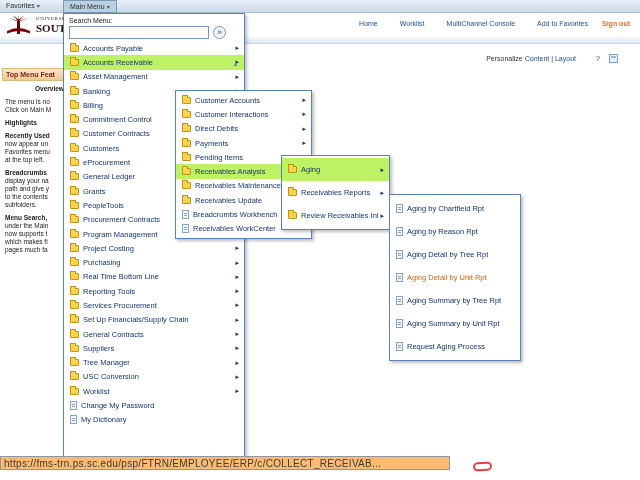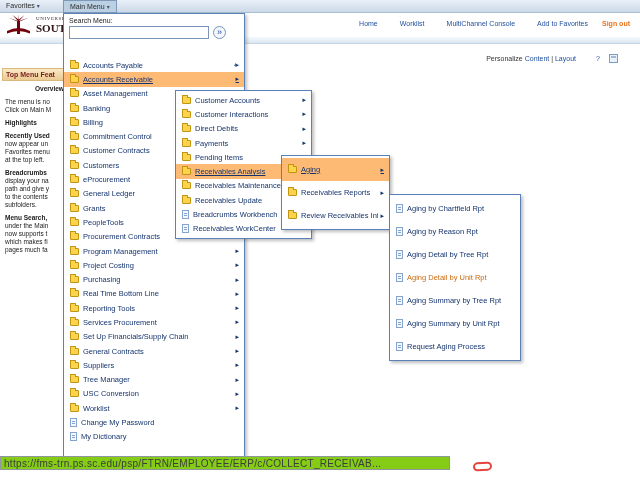--- a/index.html
+++ b/index.html
@@ -55,41 +55,41 @@
   #menu4 { left:389px; top:194px; width:132px; padding:2px 0; z-index:13; }
 
   #search-area { padding:3px 5px 2px 5px; }
   #search-label { font-size:7px; color:#222; margin-bottom:2px; }
   #search-row { display:flex; align-items:center; gap:4px; }
   #search-input { width:140px; height:13px; border:1px solid #7a95b8; font-size:7px; padding:0 2px;
                   font-family:"Liberation Sans",sans-serif; }
   #search-go { width:13px; height:13px; border:1px solid #7a95b8; border-radius:50%;
                background:#f3f7fb; color:#1f4e9c; font-size:9px; line-height:11px; text-align:center; cursor:pointer; }
   #scroll-up { position:absolute; right:6px; top:47px; font-size:5px; color:#4a6fa5; cursor:pointer; }
-  #menu1-items { margin-top:17px; }
+  #menu1-items { }
 
   .mi { display:flex; align-items:center; height:14.3px; padding:0 5px 0 6px;
         font-size:7.5px; color:#16356f; white-space:nowrap; cursor:pointer; }
   #menu3 .mi, #menu4 .mi { height:23px; }
   .mi .lbl { flex:1 1 auto; overflow:hidden; margin-left:4px; }
-  .mi.hl { background:#fdba74;text-decoration:underline; }
+  .mi.hl { background:#bef264; }
   .mi.hover .lbl { color:#c96a12; }
   .arr { width:6px; text-align:right; color:#16356f; font-size:7px; visibility:hidden; }
   .mi.has-arrow .arr { visibility:visible; }
 
   .ico { position:relative; flex:0 0 auto; }
   .mi.folder .ico { width:9px; height:7px; background:#fcd34d; border:1px solid #c2940f; border-radius:1px; }
   .mi.folder .ico::before { content:""; position:absolute; left:-1px; top:-3px; width:4px; height:2px;
                             background:#fcd34d; border:1px solid #c2940f; border-bottom:none; border-radius:1px 1px 0 0; }
   .mi.doc .ico { width:7px; height:9px; background:#f4f8fd; border:1px solid #85a3cc; }
   .mi.doc .ico::after { content:""; position:absolute; left:1px; top:2px; width:3px; height:1px;
                         background:#85a3cc; box-shadow:0 2px 0 #85a3cc; }
 
   
-  #statusbar { position:absolute; left:0; top:456px; width:450px; height:14px; background:#84cc16;
+  #statusbar { position:absolute; left:0; top:456px; width:450px; height:14px; background:#fdba74;
                border:1px solid #8f969e; font-size:10px; letter-spacing:.3px; color:#3c3c3c;
                padding:1px 3px; white-space:nowrap; overflow:hidden; z-index:20; }
   #red-mark { position:absolute; left:473px; top:462px; width:19px; height:9px;
               border:2px solid #e0221c; border-radius:6px; transform:rotate(-4deg); opacity:.85; z-index:21; }
 </style>
 </head>
 <body>
 
 <div id="topbar">
   <div id="fav">

